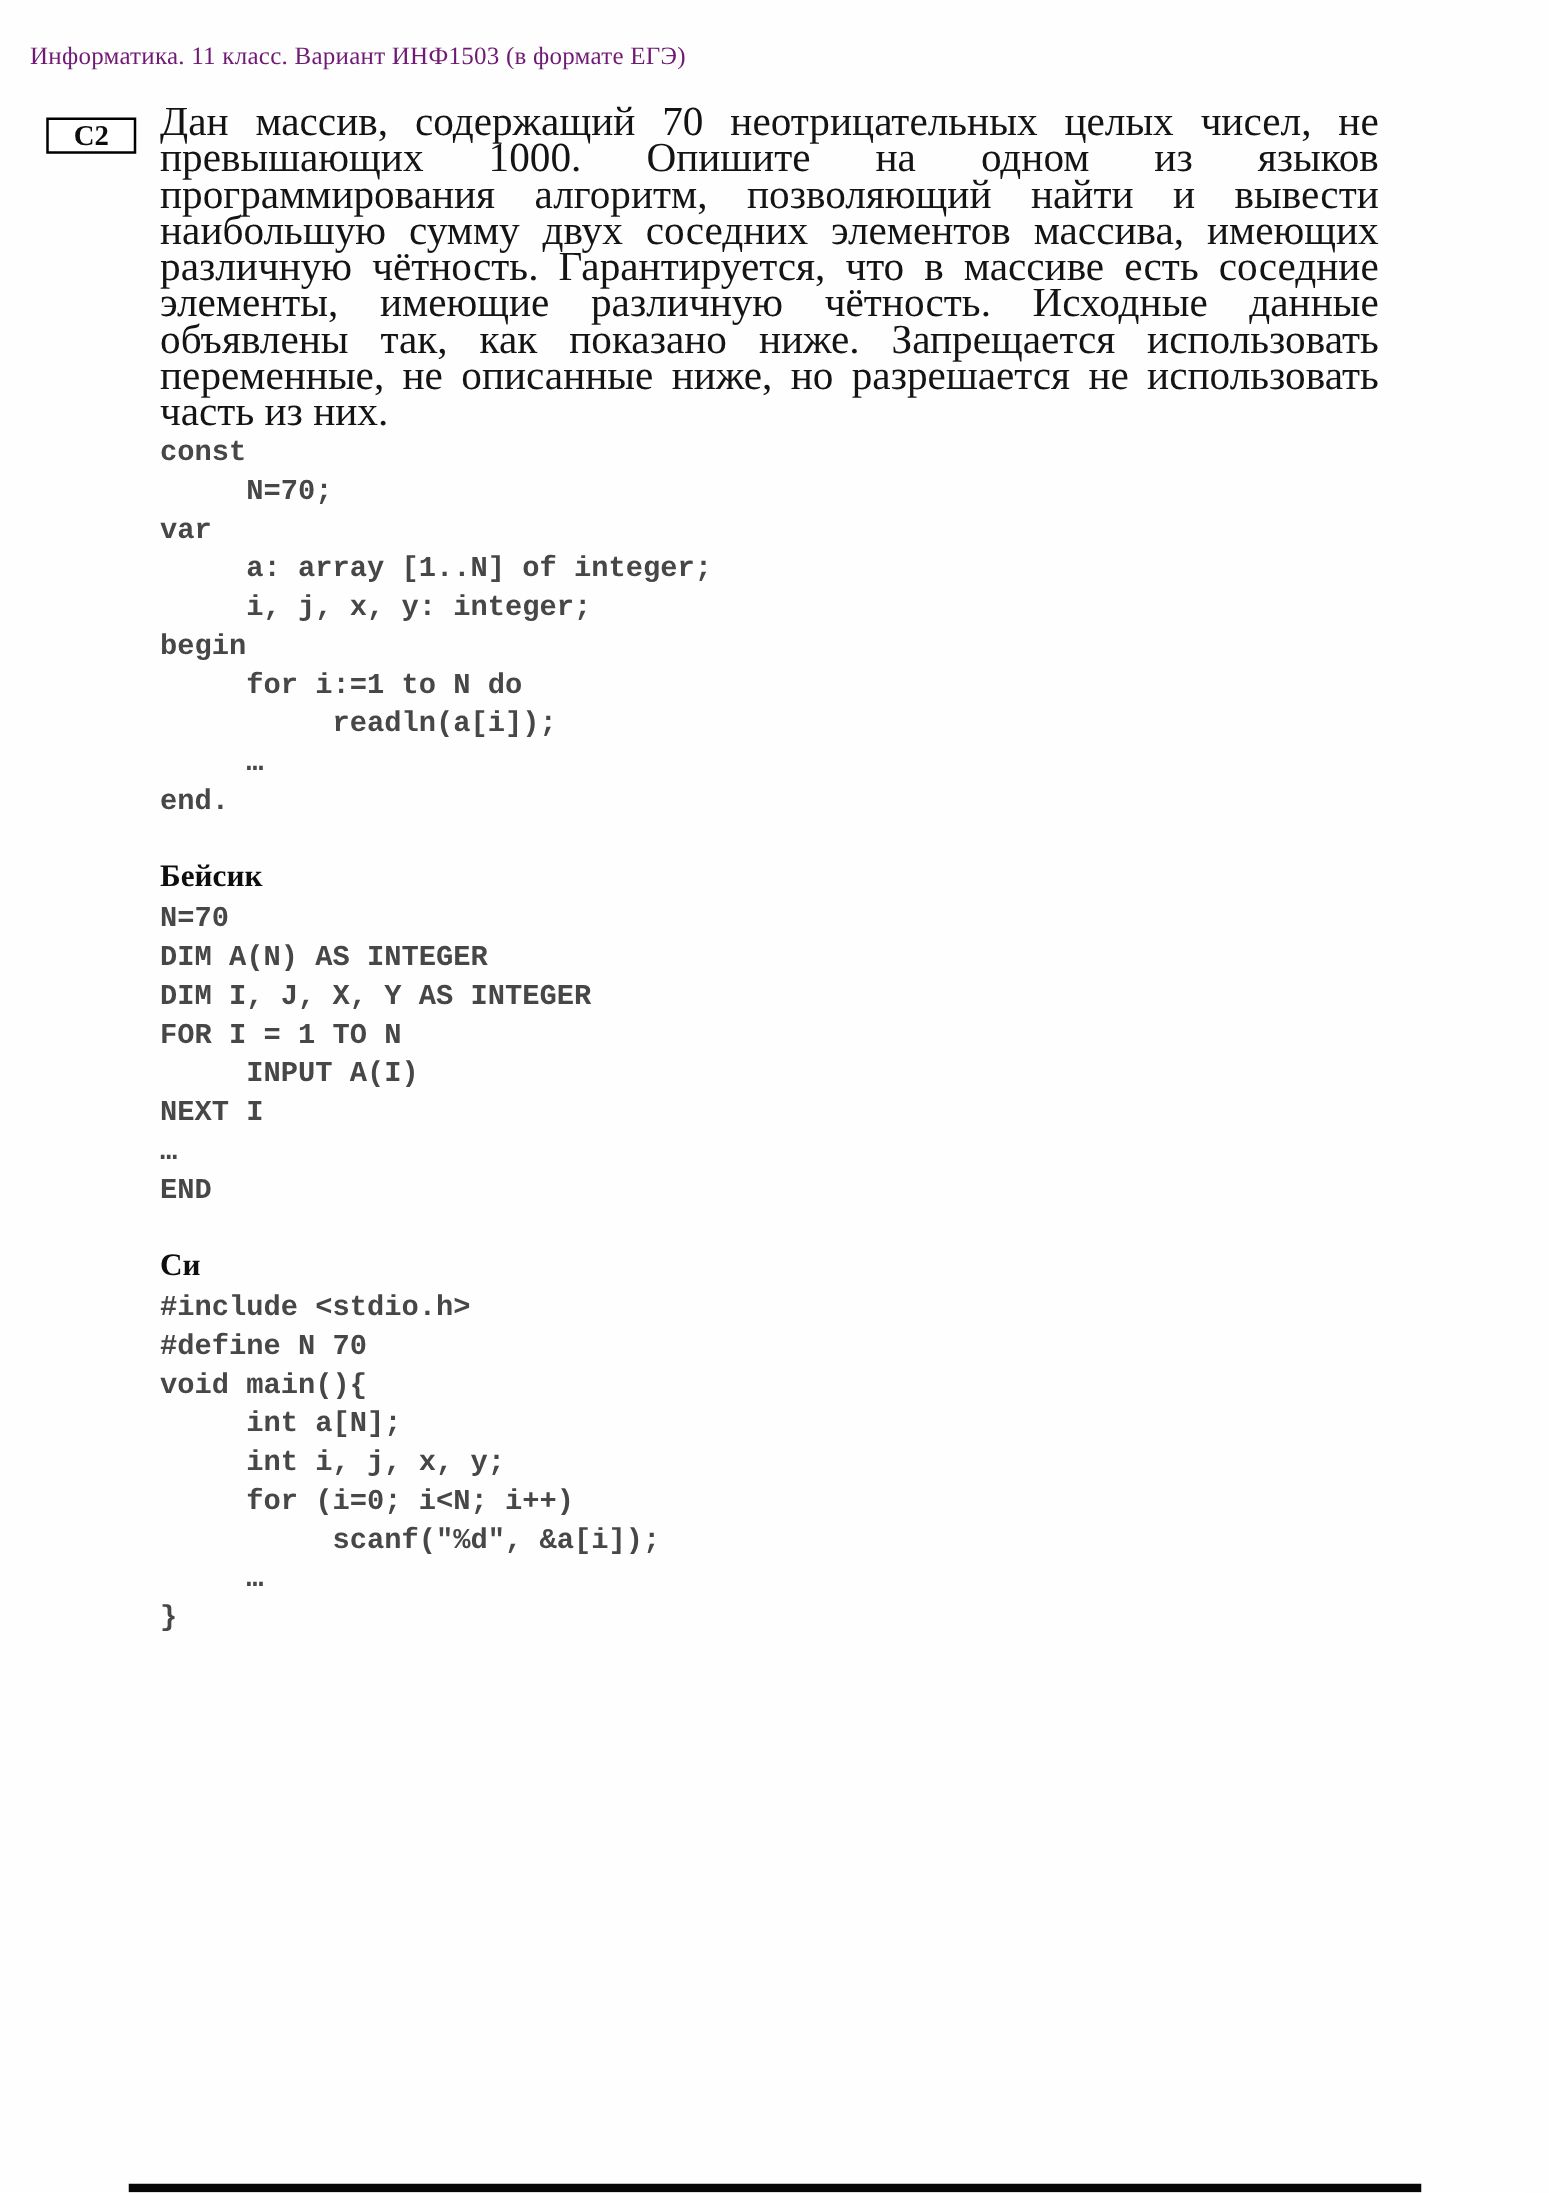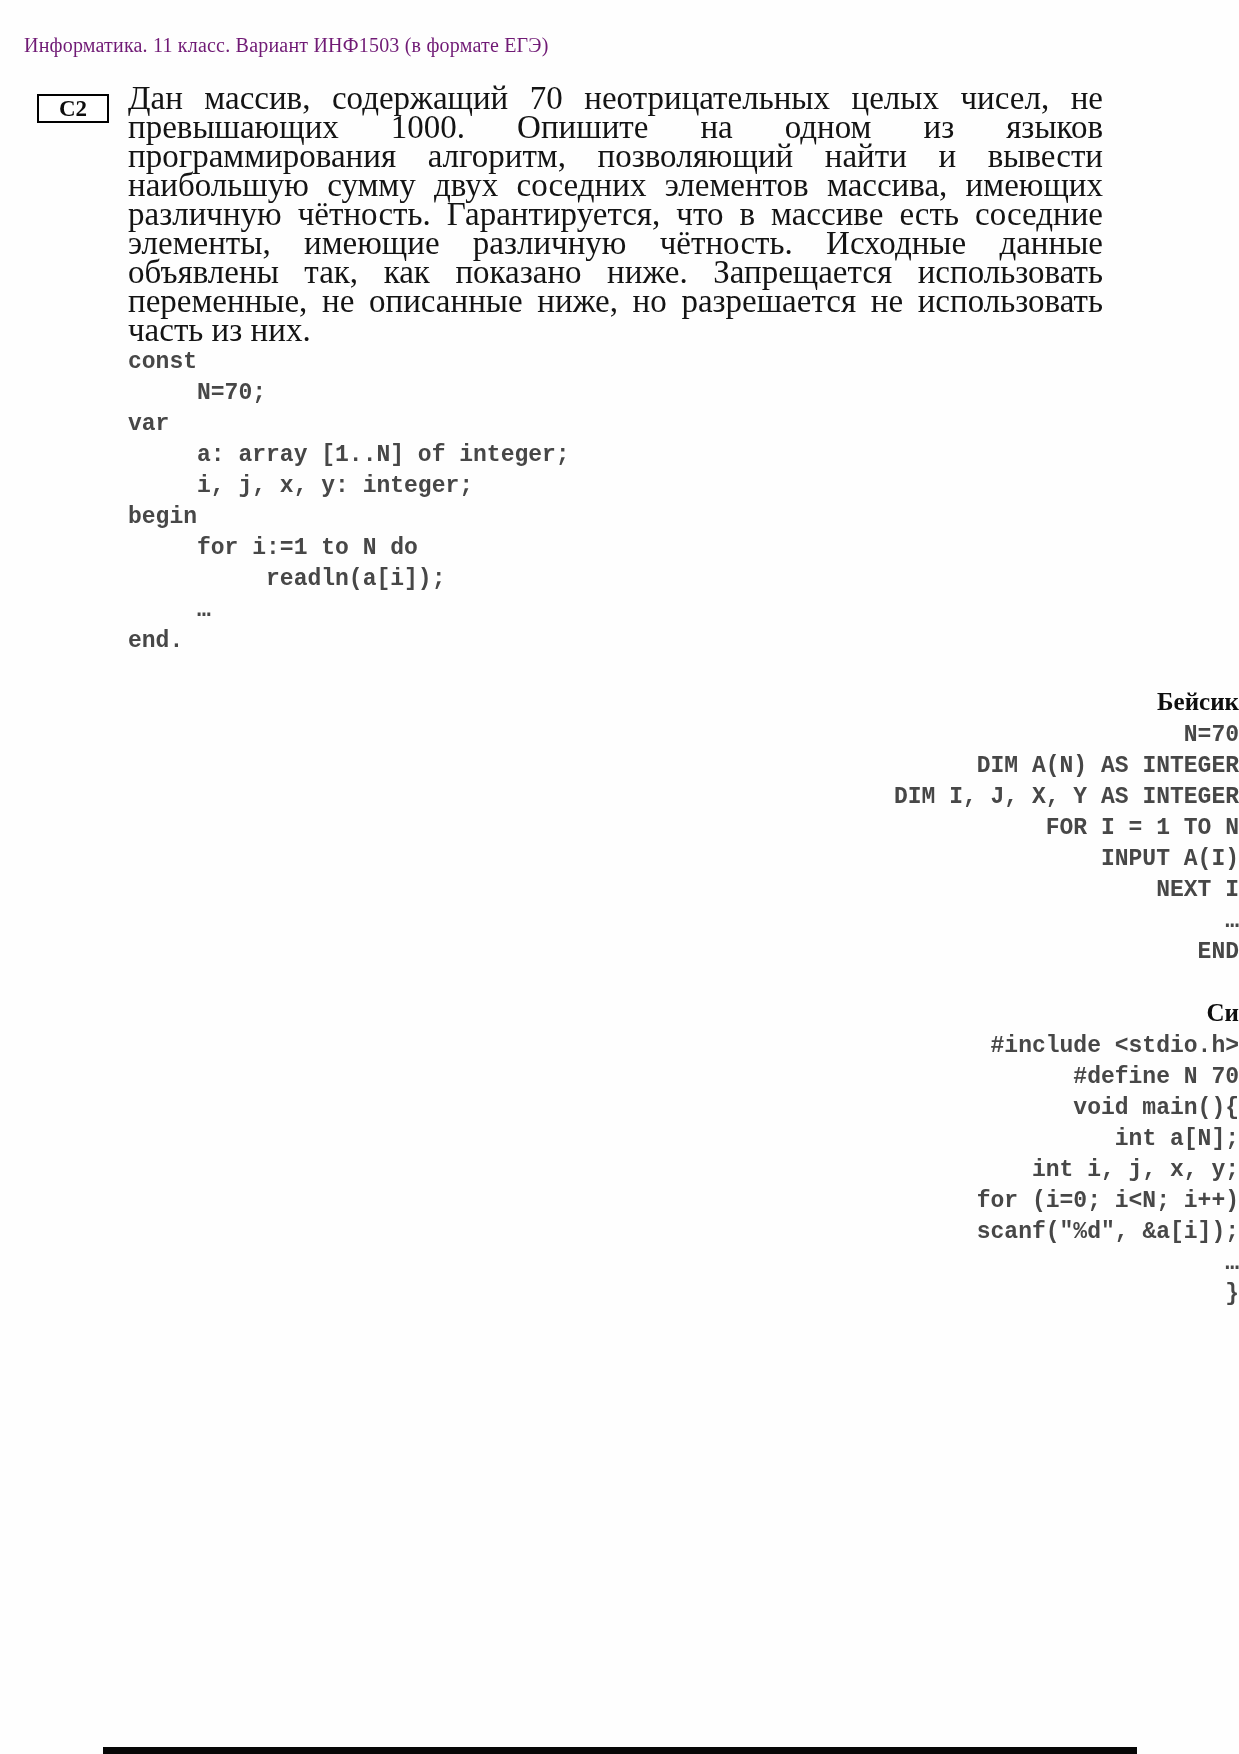--- a/index.html
+++ b/index.html
@@ -59,21 +59,21 @@
     margin-top: 0px;
   }
   .lang-title {
     font-weight: bold;
     font-size: 25px;
     line-height: 33px;
     color: #0e0e0e;
     margin-top: 0px;
   }
   .lang-section { margin-top: 0; }
-  .lang-section + .lang-section { margin-top: 28px; text-align: right; }
+  .lang-section + .lang-section { margin-top: 28px; }
   pre.code {
     margin: 2px 0 0 0;
     font-family: "Liberation Mono", "DejaVu Sans Mono", monospace;
     font-size: 23px;
     line-height: 31px;
     color: #474747;
     white-space: pre;
     font-weight: bold;
   }
   .bottom-bar {

